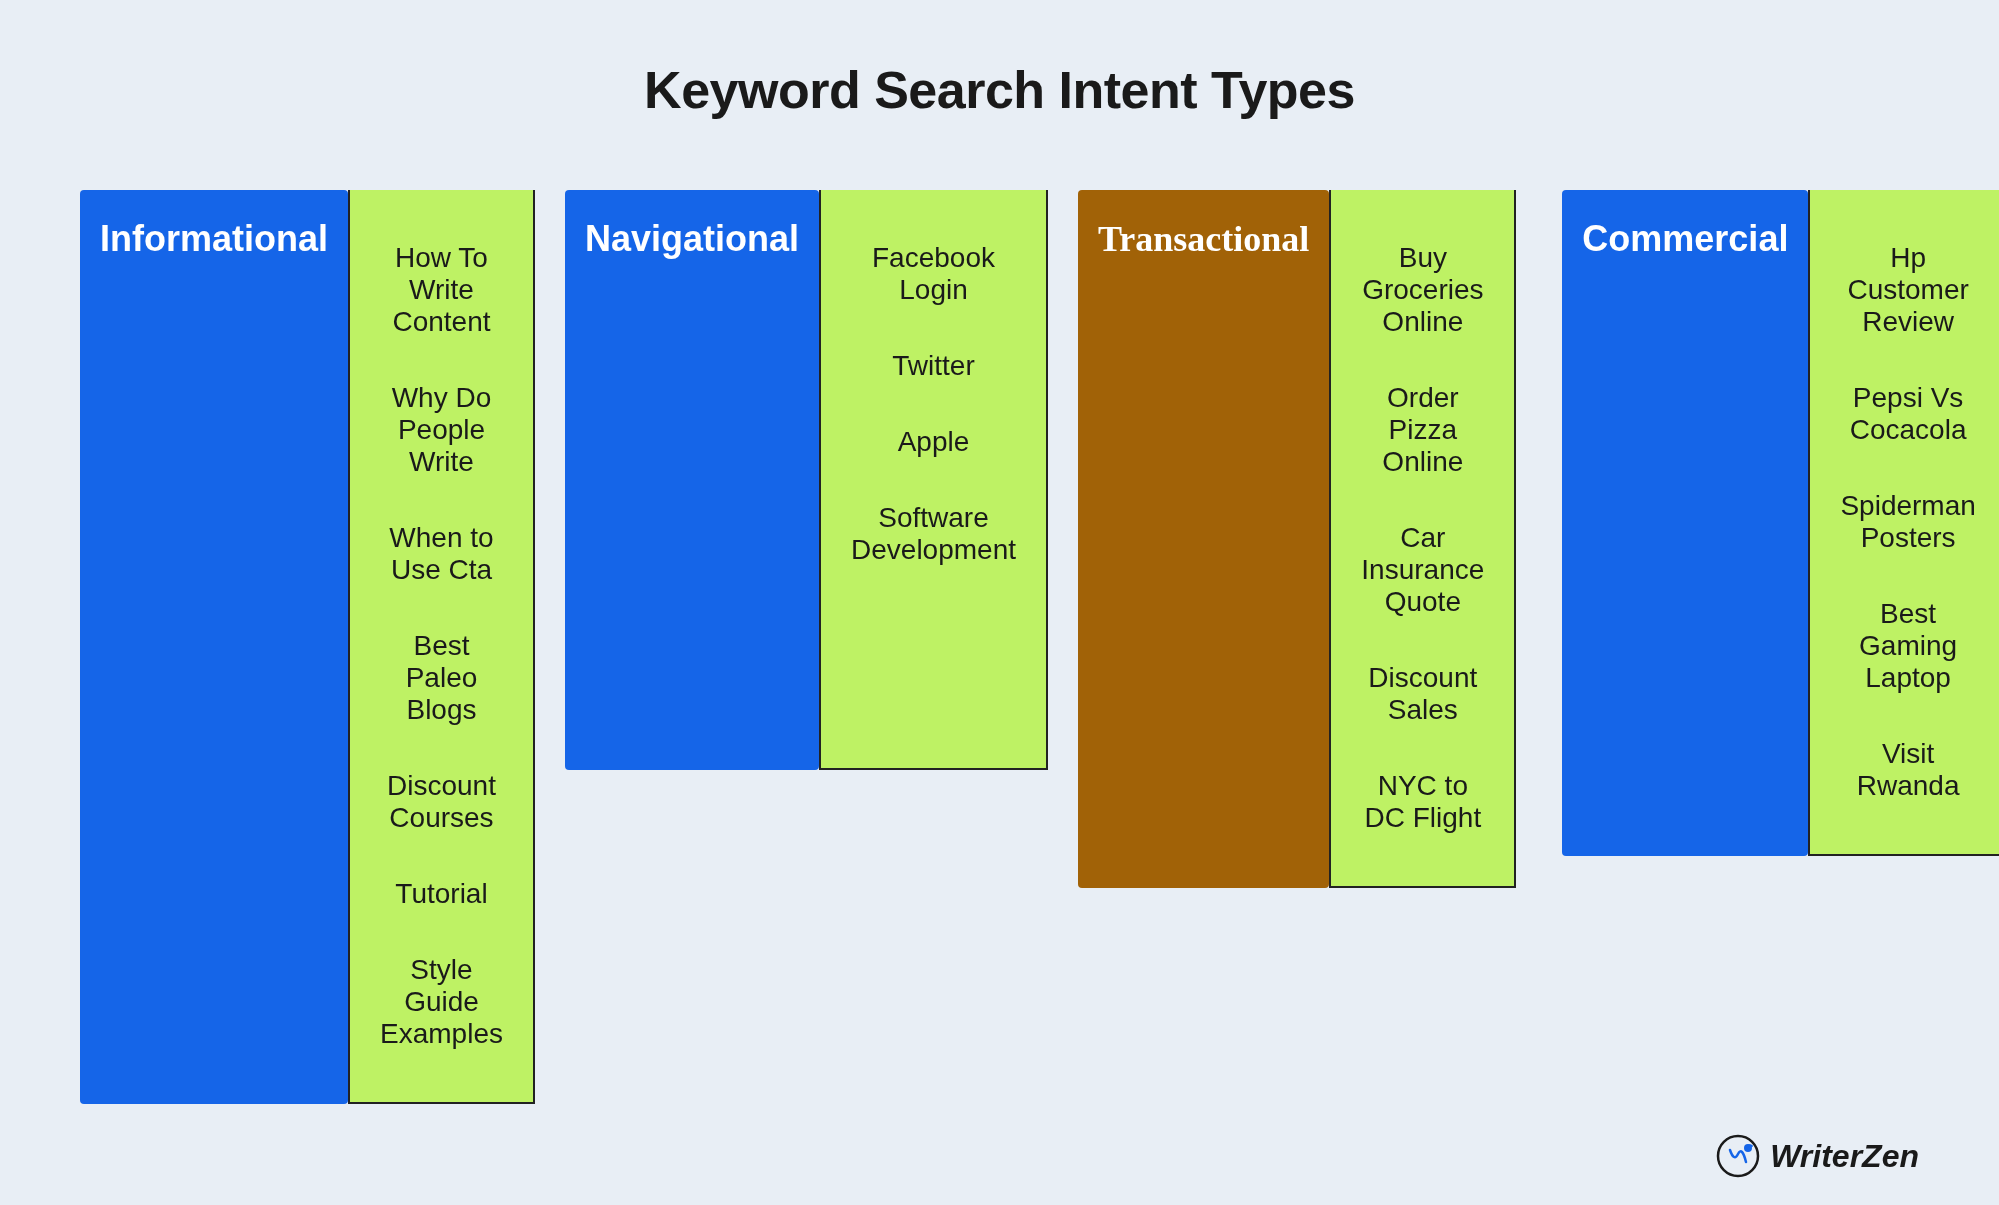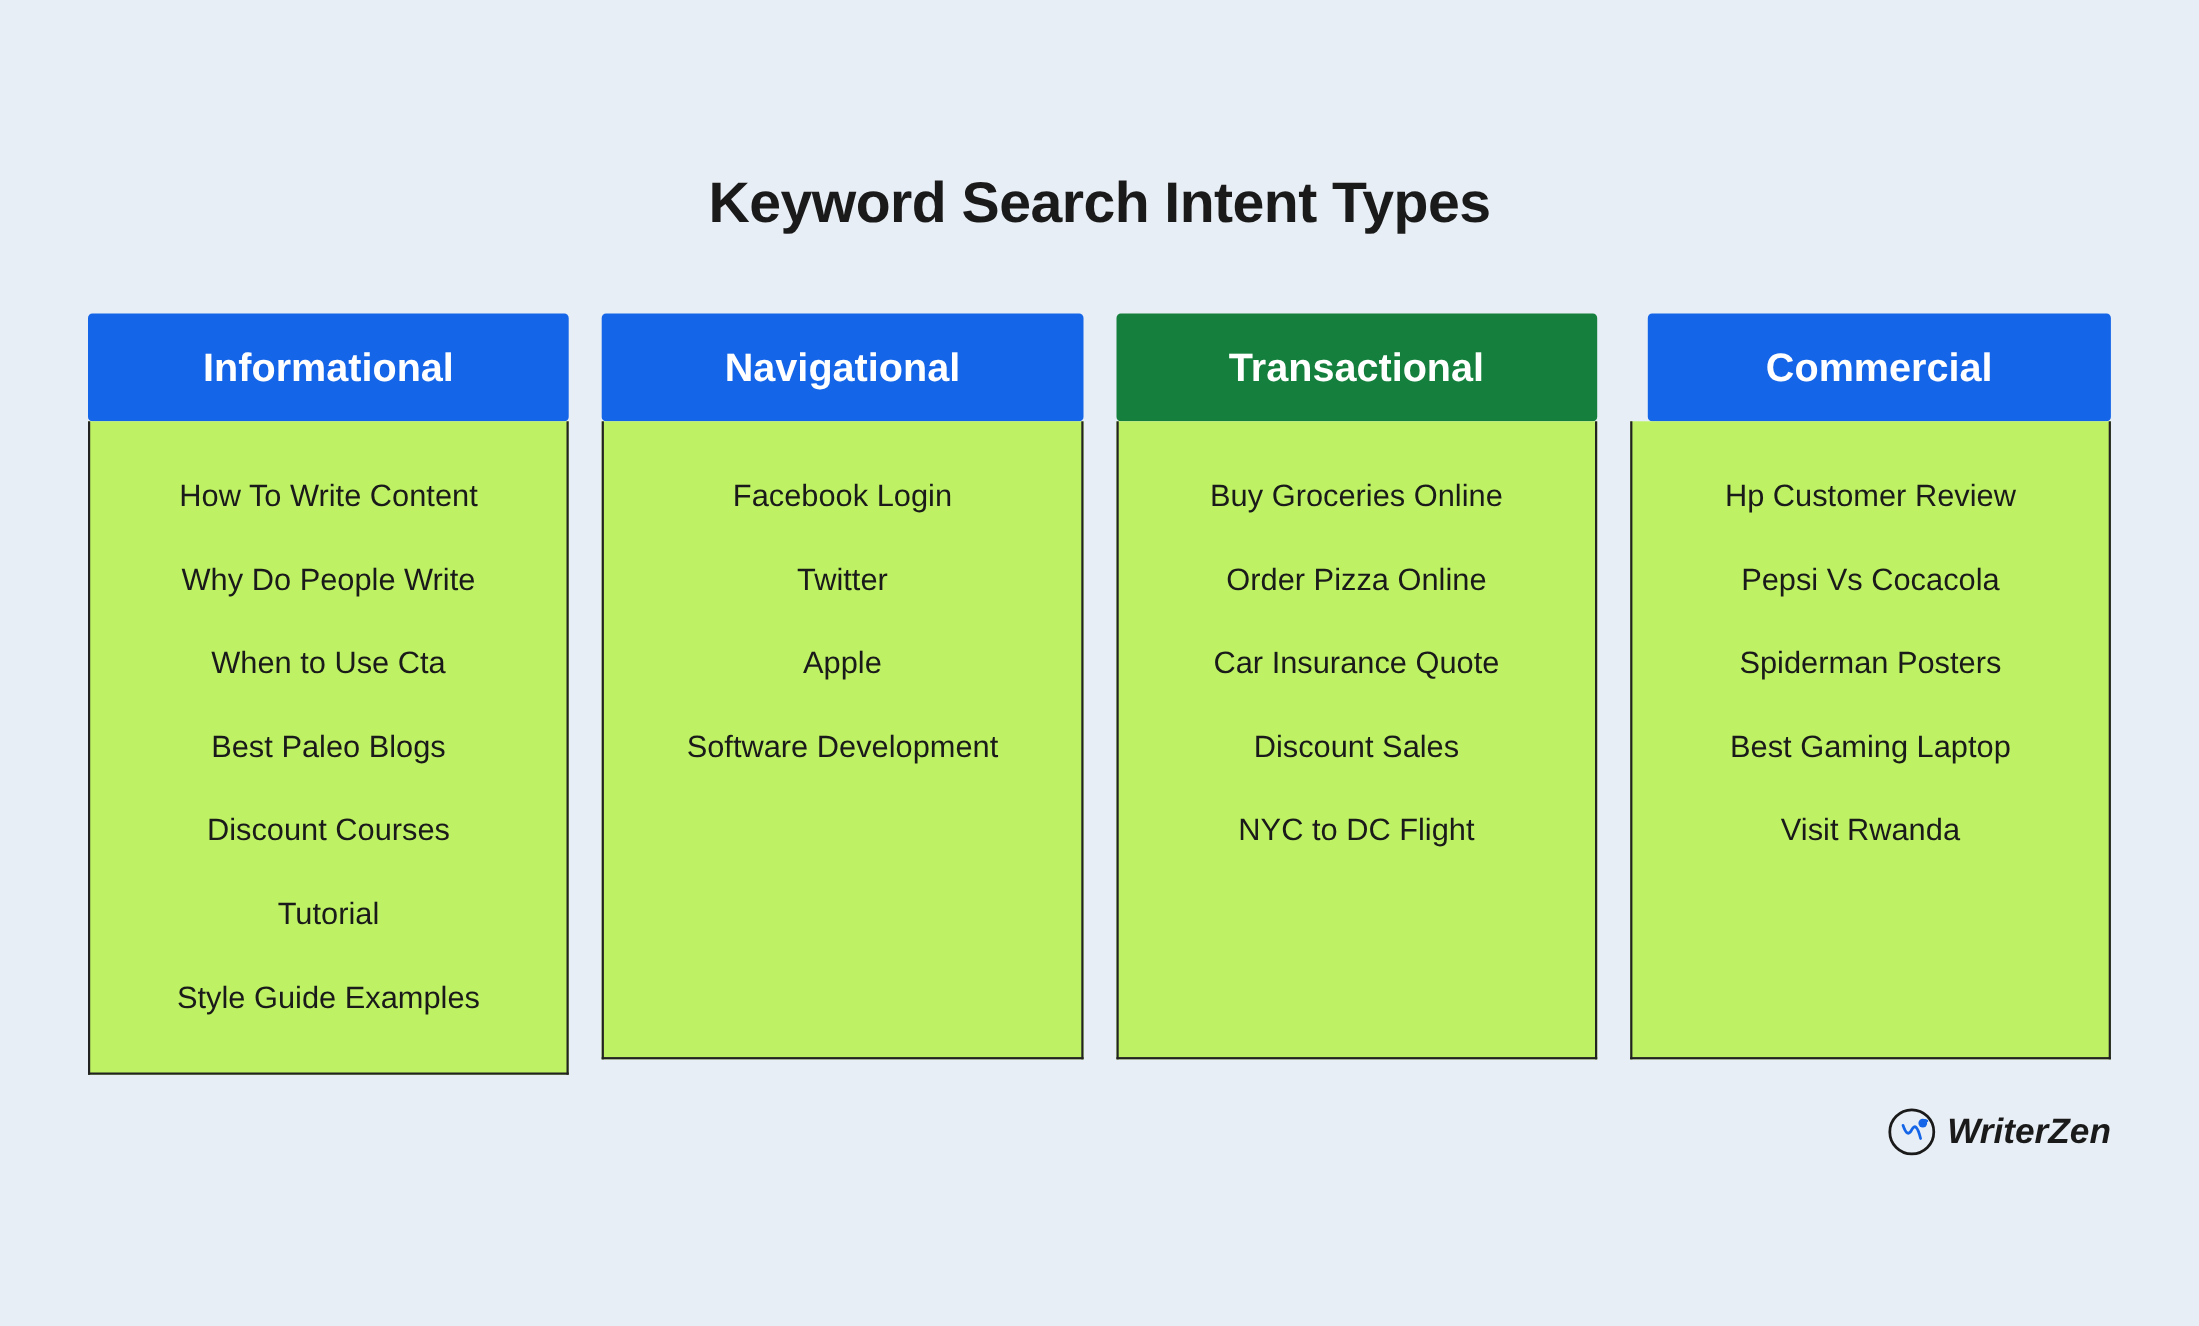--- a/index.html
+++ b/index.html
@@ -33,21 +33,21 @@
       display: flex;
       gap: 30px;
       width: 100%;
       max-width: 1850px;
       align-items: flex-start;
     }
 
     .column {
       flex: 1;
       display: flex;
-      flex-direction: column;
+      flex-direction: row;
     }
 
     .column-header {
       background-color: #1565e8;
       color: #ffffff;
       font-size: 36px;
       font-weight: 700;
       text-align: center;
       padding: 28px 20px;
       border-radius: 4px;
@@ -123,21 +123,21 @@
     <div class="column">
       <div class="column-header" style="background-color: rgb(21, 101, 232);">Navigational</div>
       <div class="column-body">
         <div class="column-item">Facebook Login</div>
         <div class="column-item">Twitter</div>
         <div class="column-item">Apple</div>
         <div class="column-item">Software Development</div>
       </div>
     </div>
     <div class="column">
-      <div class="column-header" style="background-color: #15803d;">Transactional</div>
+      <div class="column-header" style="background-color: #a16207; font-family: Liberation Serif, serif;">Transactional</div>
       <div class="column-body">
         <div class="column-item">Buy Groceries Online</div>
         <div class="column-item">Order Pizza Online</div>
         <div class="column-item">Car Insurance Quote</div>
         <div class="column-item">Discount Sales</div>
         <div class="column-item">NYC to DC Flight</div>
       </div>
     </div>
     <div class="column">
       <div class="column-header" style="background-color: rgb(21, 101, 232); margin-left: 16px;">Commercial</div>

